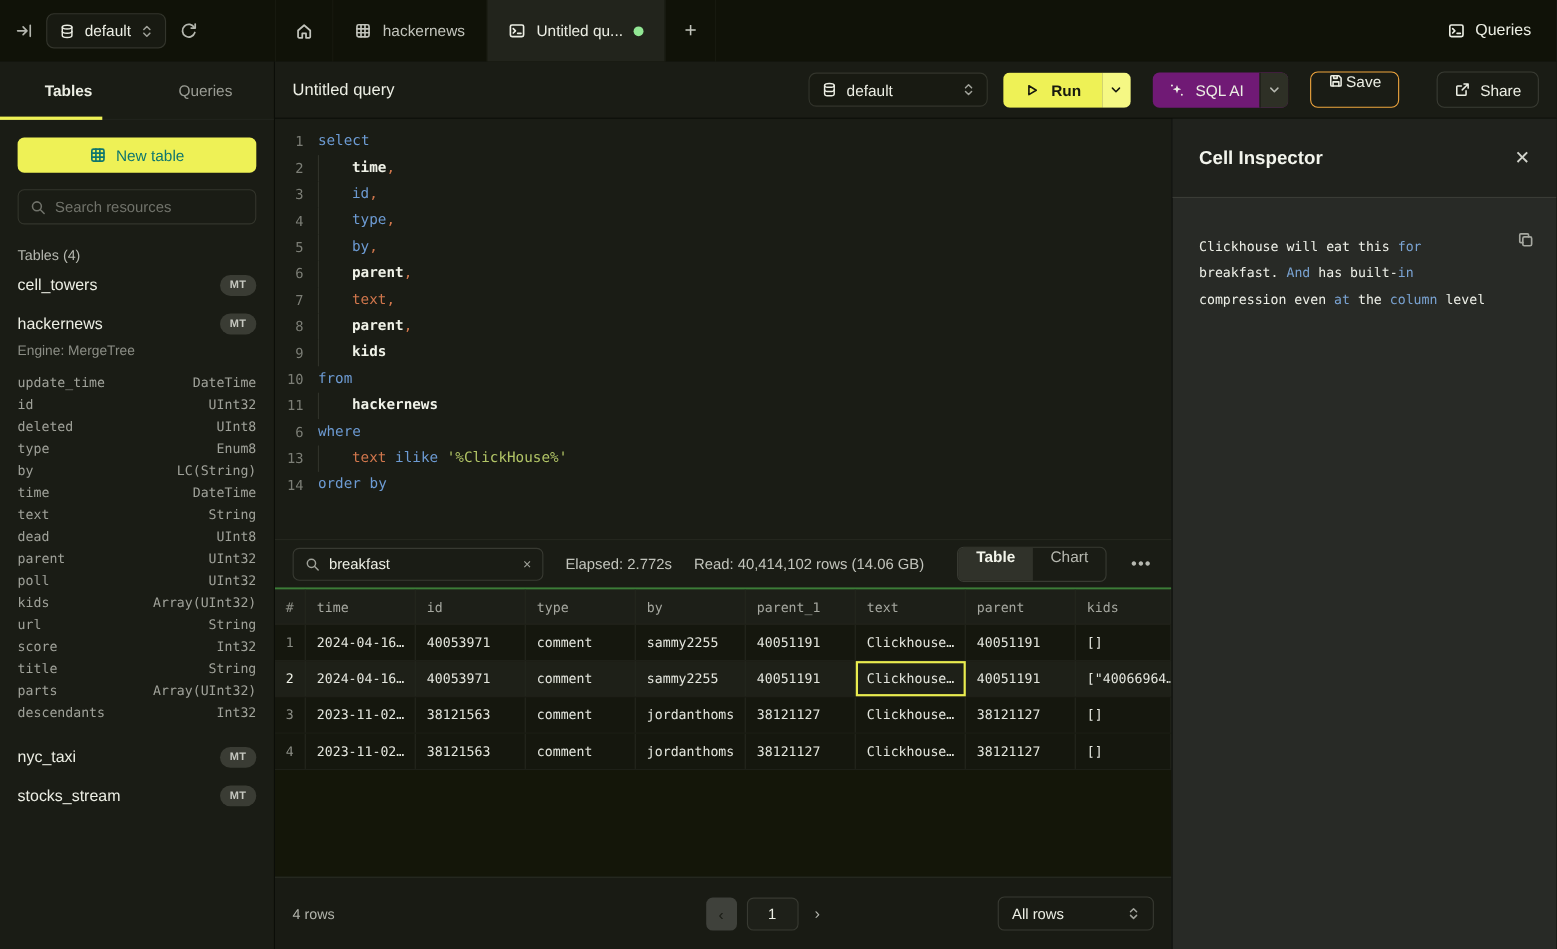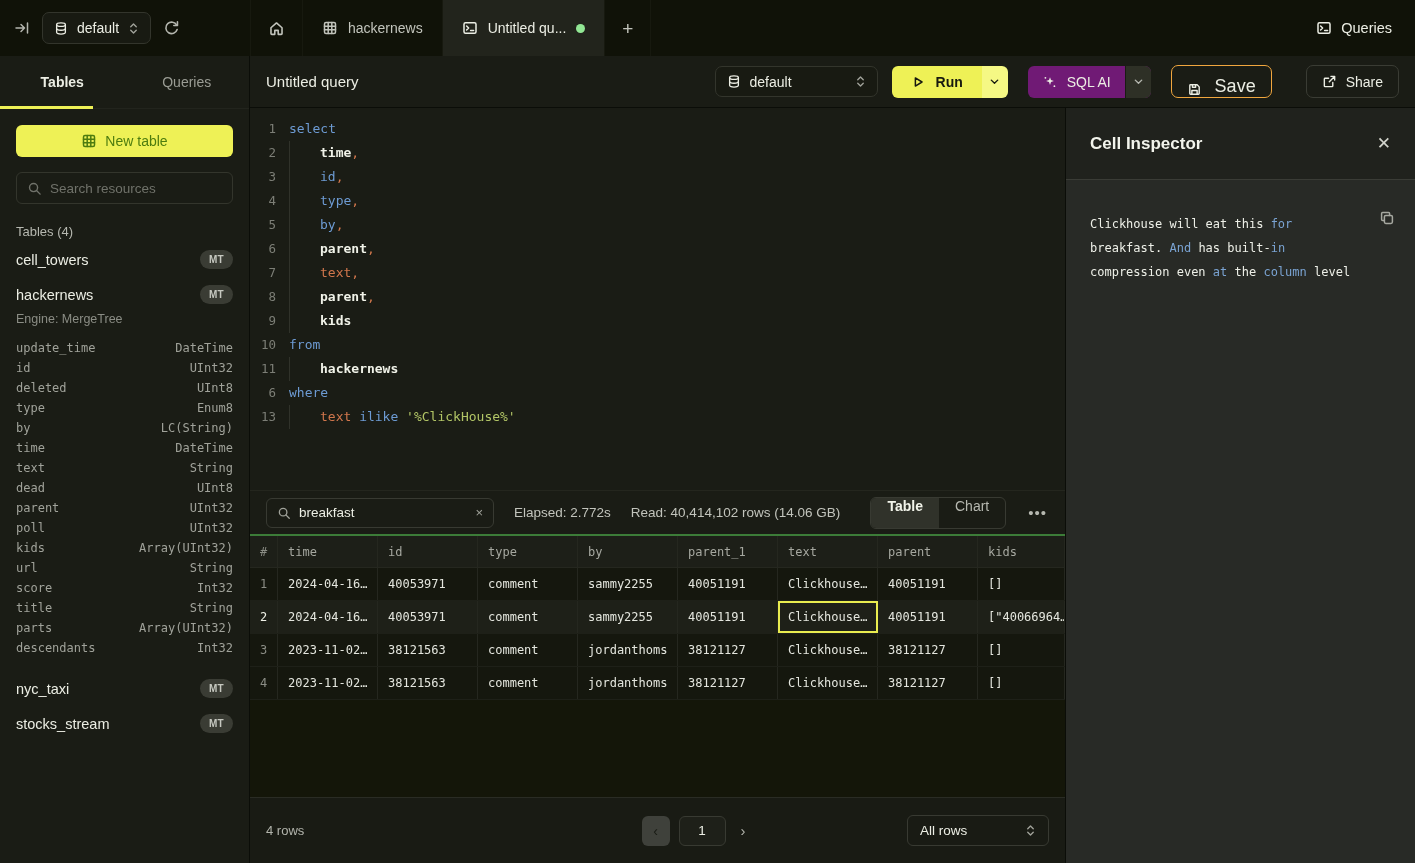--- a/index.html
+++ b/index.html
@@ -37,21 +37,21 @@
   
   .main-row{flex:1;display:flex;min-height:0}
 
   
   .sidebar{width:250px;flex:none;background:var(--bg-panel);display:flex;flex-direction:column;border-right:1px solid var(--border-dark)}
   .side-tabs{height:53px;flex:none;display:flex;border-bottom:1px solid #22241d}
   .side-tab{flex:1;display:flex;align-items:center;justify-content:center;font-size:14px;color:#9a9c94;position:relative;cursor:pointer}
   .side-tab.active{color:var(--txt);font-weight:700}
   .side-tab.active::after{content:"";position:absolute;left:0;bottom:-1px;width:93px;height:3px;background:var(--yellow)}
   .new-table-btn{margin:16px 16px 0;height:32px;flex:none;display:flex;align-items:center;justify-content:center;gap:8px;
-                 background:var(--yellow);border:none;border-radius:6px;color:#4d7c0f;font-size:14px;font-weight:500;
+                 background:var(--yellow);border:none;border-radius:6px;color:#0f766e;font-size:14px;font-weight:500;
                  font-family:"Liberation Sans",sans-serif;cursor:pointer}
   .search-box{margin:15px 16px 0;height:32px;flex:none;display:flex;align-items:center;gap:8px;padding:0 10px;
               border:1px solid var(--border);border-radius:6px;color:var(--txt-faint)}
   .search-box input{flex:1;background:transparent;border:none;outline:none;color:var(--txt);font-size:13.5px;
                     font-family:"Liberation Sans",sans-serif}
   .search-box input::placeholder{color:var(--txt-faint)}
   .section-label{margin:20px 16px 2px;font-size:13px;color:var(--txt-sub)}
   .table-item{display:flex;align-items:center;justify-content:space-between;padding:9px 16px 7px;cursor:pointer}
   .table-item .tname{font-size:14.5px;color:var(--txt)}
   .badge{background:#3a3c34;color:#c6c8c0;font-size:10px;font-weight:700;letter-spacing:.3px;padding:4px 9px;border-radius:10px}
@@ -64,22 +64,22 @@
   .query-toolbar{height:52px;flex:none;display:flex;align-items:center;gap:10px;padding:0 16px;
                  background:var(--bg-panel);border-bottom:1px solid var(--border-dark)}
   .qt-title{flex:1;font-size:15px;color:var(--txt)}
   .qt .db-select{height:31px}
   .run-btn{display:flex;height:32px;border-radius:6px;overflow:hidden;cursor:pointer;margin-left:4px}
   .run-main{background:var(--yellow);color:#17190f;display:flex;align-items:center;gap:11px;padding:0 19px;font-size:14px;font-weight:600}
   .run-caret{background:var(--yellow-light);width:26px;display:flex;align-items:center;justify-content:center;color:#17190f}
   .split-dark{display:flex;height:32px;border-radius:6px;overflow:hidden;cursor:pointer;margin-left:10px;background:#701a75}
   .split-dark .main{display:flex;align-items:center;gap:9px;padding:0 14px;color:var(--txt);font-size:14px}
   .split-dark .caret{width:26px;background:#2e3026;display:flex;align-items:center;justify-content:center;color:#b6b8b0;border-left:1px solid #1a1c14}
-  .save-btn{height:33px;margin-left:10px;display:flex;align-items:flex-end;gap:13px;padding:0 15px;border:1.5px solid var(--amber);
-            border-radius:7px;background:transparent;color:var(--txt);font-size:18px;font-family:"Liberation Sans",sans-serif;cursor:pointer}
+  .save-btn{height:33px;margin-left:10px;display:flex;align-items:flex-start;gap:2px;padding:0 15px;border:1.5px solid var(--amber);
+            border-radius:7px;background:transparent;color:var(--txt);font-size:14px;font-family:"Liberation Sans",sans-serif;cursor:pointer}
   .share-btn{height:33px;margin-left:24px;display:flex;align-items:center;gap:9px;padding:0 15px;border:1px solid #3a3c34;
              border-radius:7px;background:transparent;color:var(--txt);font-size:14px;font-family:"Liberation Sans",sans-serif;cursor:pointer}
 
   .content-row{flex:1;display:flex;min-height:0}
   .workarea{flex:1;display:flex;flex-direction:column;min-width:0;background:var(--bg-editor)}
 
   
   .editor{height:382px;flex:none;padding-top:9px;font-family:"DejaVu Sans Mono",monospace;font-size:13px;overflow:hidden;cursor:text}
   .code-line{display:flex;height:24px;line-height:24px}
   .ln{width:26px;flex:none;text-align:right;color:#7c7e76;font-size:12.5px}
@@ -92,21 +92,21 @@
 
   
   .results-toolbar{height:44px;flex:none;display:flex;align-items:center;gap:20px;padding:0 16px;background:var(--bg-panel);border-top:1px solid #24261e}
   .rt-search{width:228px;flex:none;height:30px;display:flex;align-items:center;gap:8px;padding:0 10px;
              border:1px solid #383a32;border-radius:6px;color:#a0a29a}
   .rt-search input{flex:1;min-width:0;background:transparent;border:none;outline:none;color:var(--txt);font-size:13.5px;
                    font-family:"Liberation Sans",sans-serif}
   .rt-clear{color:#a0a29a;font-size:13px;cursor:pointer}
   .rt-info{font-size:13.5px;color:#c2c4bc;white-space:nowrap}
   .seg{margin-left:auto;display:flex;height:32px;border:1px solid #383a32;border-radius:6px;overflow:hidden}
-  .seg-item{display:flex;align-items:flex-start;padding:0 16px;font-size:14px;color:var(--txt-sub);cursor:pointer}
+  .seg-item{display:flex;align-items:flex-end;padding:16px 16px;font-size:14px;color:var(--txt-sub);cursor:pointer}
   .seg-item.active{background:#30322a;color:#f2f4ea;font-weight:600}
   .rt-more{color:var(--txt-sub);font-size:15px;letter-spacing:1px;cursor:pointer;padding:0 2px}
 
   .green-line{height:2px;flex:none;background:var(--green)}
 
   
   .grid-header{height:32px;flex:none;display:flex;background:#1d1f18;border-bottom:1px solid var(--border-cell);
                font-family:"DejaVu Sans Mono",monospace;font-size:12px;color:#a6a8a0}
   .grid-row{height:33px;flex:none;display:flex;background:var(--bg-rows);border-bottom:1px solid #1e2018;
             font-family:"DejaVu Sans Mono",monospace;font-size:12px;color:#e4e6de;cursor:default}
@@ -461,20 +461,24 @@
                   <span class="code"><span class="i"></span><span class="w">hackernews</span></span>
                 </div>
                 <div class="code-line">
                   <span class="ln">6</span>
                   <span class="code"><span class="k">where</span></span>
                 </div>
                 <div class="code-line">
                   <span class="ln">13</span>
                   <span class="code"><span class="i"></span><span class="o">text</span><span> </span><span class="k">ilike</span><span> </span><span class="s">'%ClickHouse%'</span></span>
                 </div>
+                <div class="code-line">
+                  <span class="ln">14</span>
+                  <span class="code"><span class="k">order by</span></span>
+                </div>
               </div>
           </div>
 
           <div class="results-toolbar">
             <div class="rt-search">
               <span>
                 <svg width="14" height="14" viewBox="0 0 16 16">
                     <circle cx="7" cy="7" r="4.3"></circle>
                     <path d="M10.4 10.4L14 14"></path>
                   </svg>

